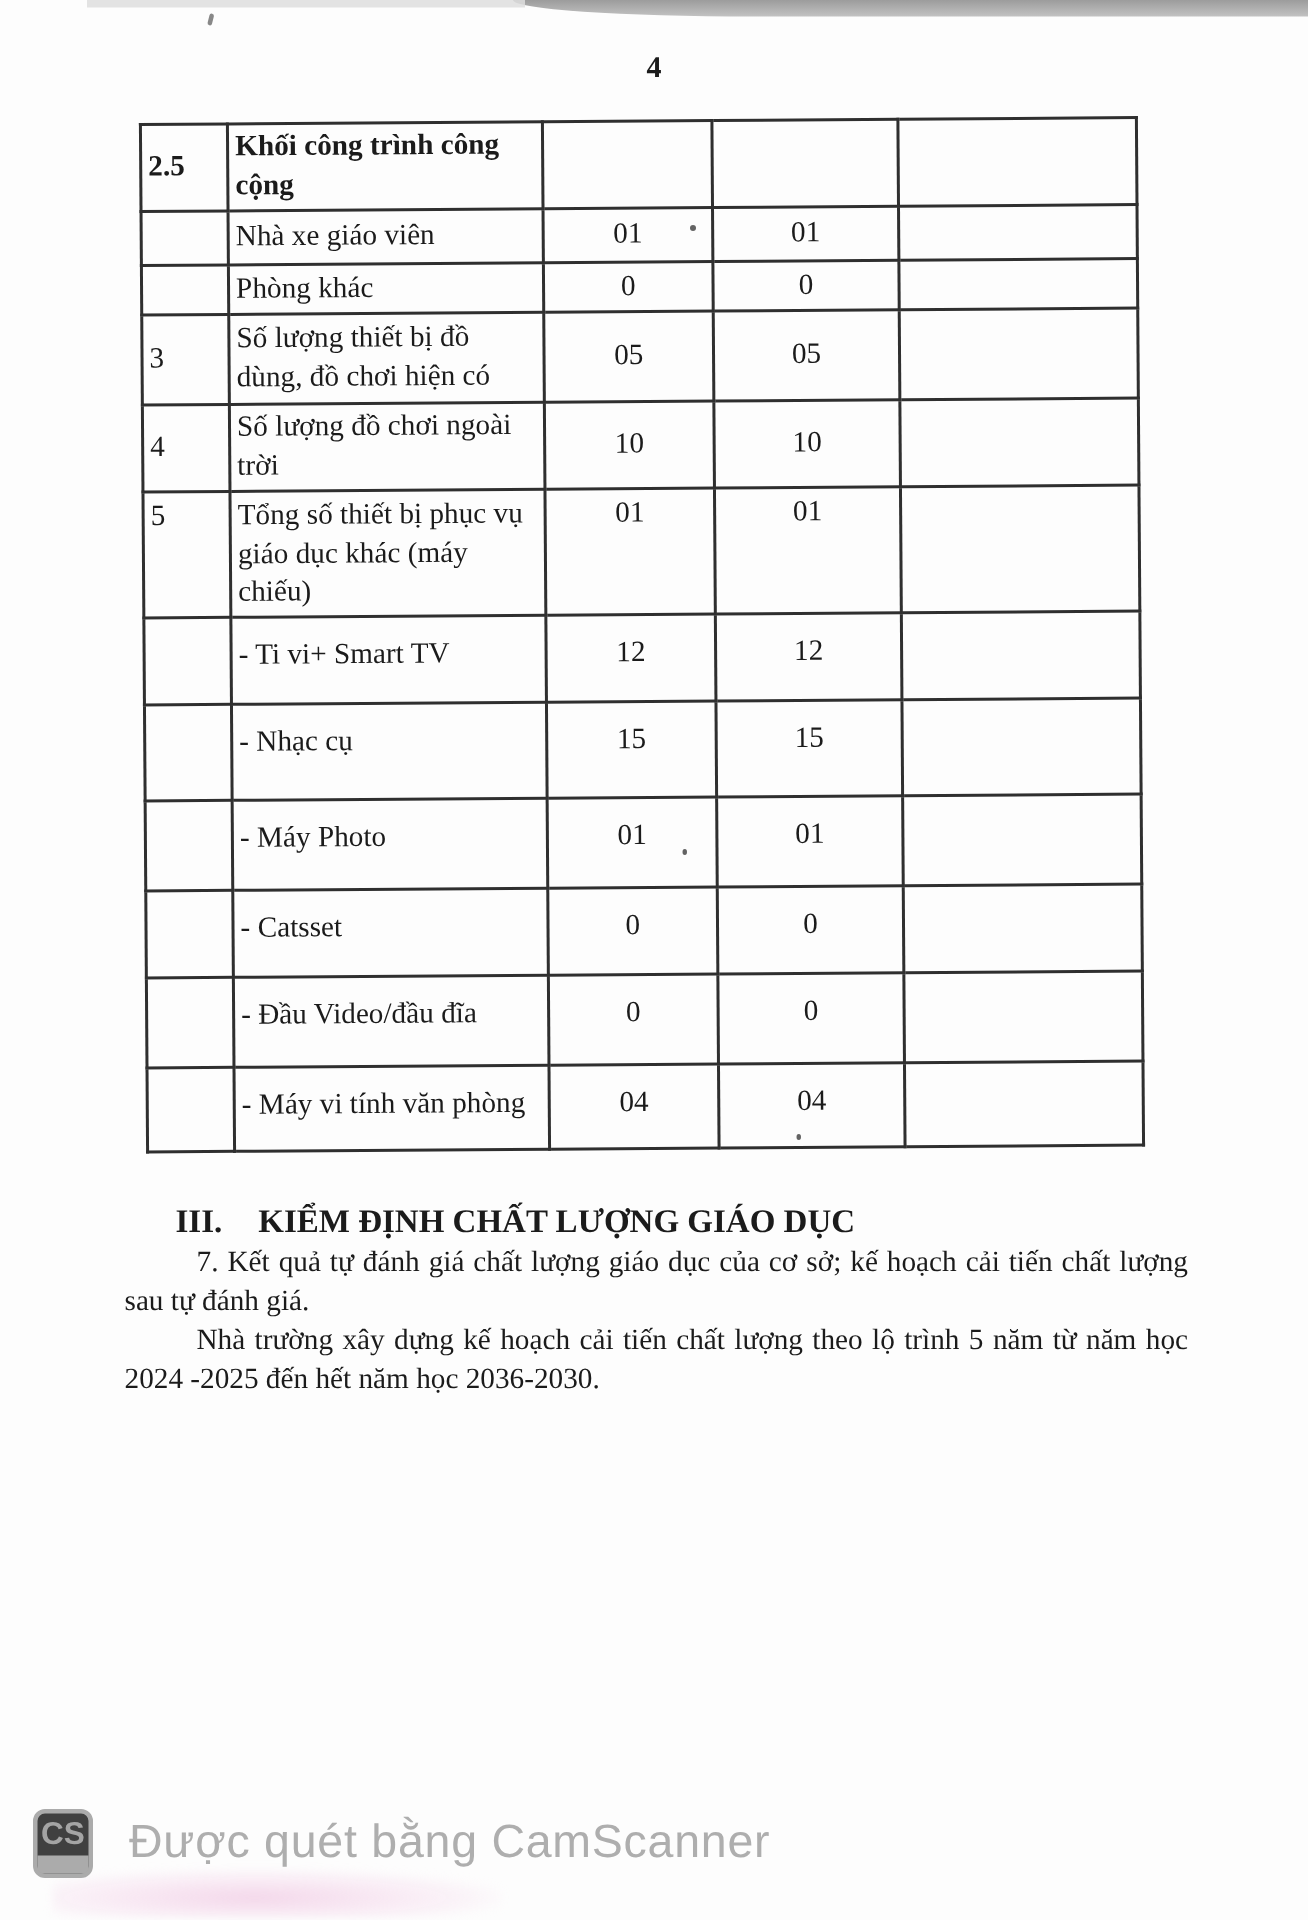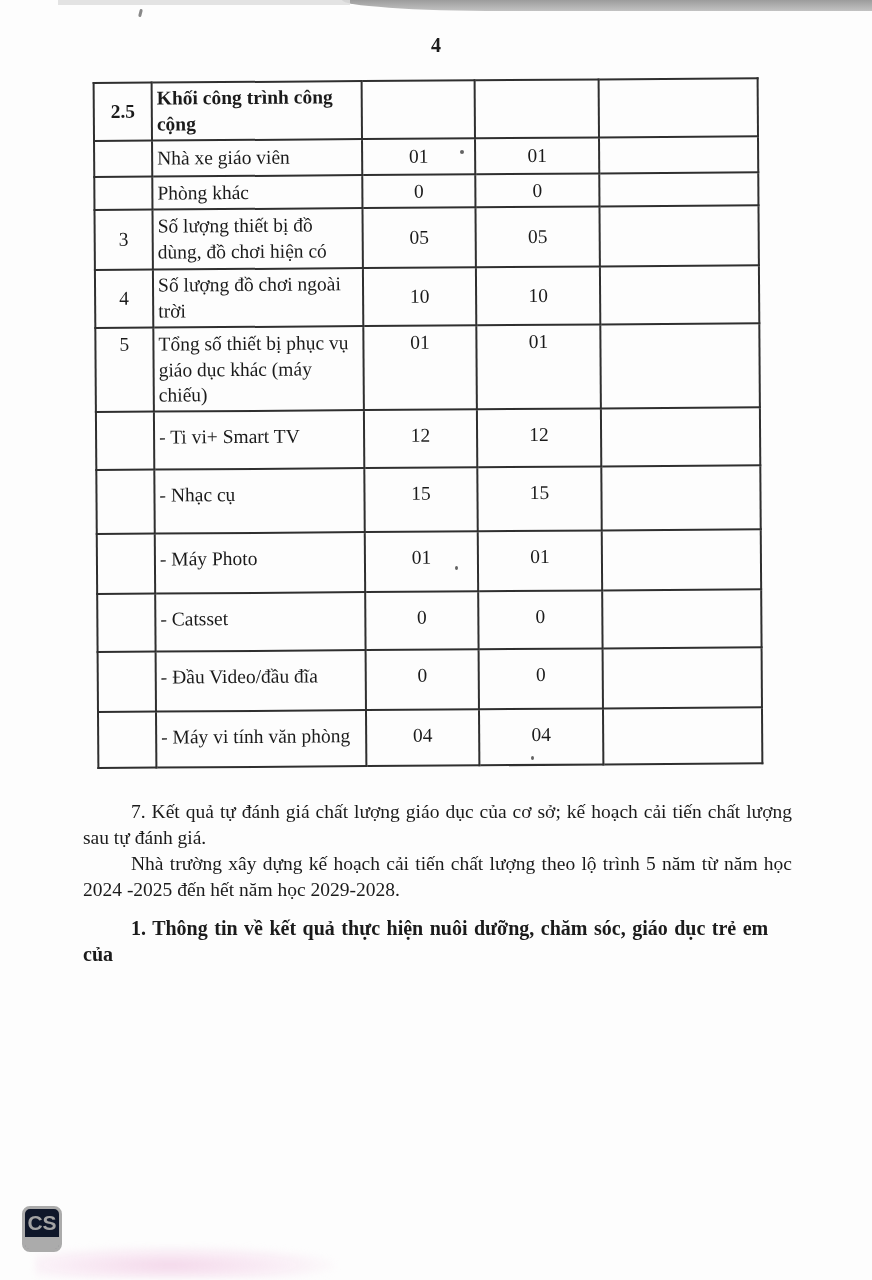--- a/index.html
+++ b/index.html
@@ -47,21 +47,21 @@
   }
   table.doc{
     border-collapse:collapse;width:664px;table-layout:fixed;
     font-size:19.5px;line-height:1.32;
   }
   table.doc td{
     border:2px solid #2f2f2f;
     padding:2px 4px;
     overflow:hidden;
   }
-  td.c-no{text-align:center;}
+  td.c-no{text-align:left;}
   td.c-label{text-align:left;padding-left:12px;padding-right:8px;}
   td.c-v1,td.c-v2{text-align:center;}
   .hdr{font-weight:bold;}
   
   table.doc tr:nth-child(1){height:58px;}
   table.doc tr:nth-child(2){height:36px;}
   table.doc tr:nth-child(3){height:33px;}
   table.doc tr:nth-child(4){height:60px;}
   table.doc tr:nth-child(5){height:58px;}
   table.doc tr:nth-child(6){height:75px;}
@@ -91,21 +91,21 @@
     padding-left:34px;margin-top:2px !important;text-align:left;
   }
   .para{text-indent:48px;}
   .p-bold{
     font-weight:bold;text-indent:48px;margin-top:12px !important;
     font-size:20px;text-align:left;word-spacing:1.5px;
   }
   
   .cs-badge{
     position:absolute;left:22px;top:1206px;width:40px;height:46px;
-    border:3px solid #ababab;border-radius:8px;background:#0f172a;
+    border:3px solid #ababab;border-radius:8px;background:#404040;
     box-sizing:border-box;
     font-family:"Liberation Sans","DejaVu Sans",sans-serif;
   }
   .cs-badge .cs-letters{
     position:absolute;top:2px;left:0;right:0;text-align:center;
     font-size:21px;font-weight:bold;color:#a4a4a4;letter-spacing:0px;
   }
   .cs-badge .cs-bar{
     position:absolute;bottom:0;left:0;right:0;height:12px;
     background:#ababab;border-radius:0 0 4px 4px;
@@ -223,23 +223,26 @@
             <td class="c-label">- Máy vi tính văn phòng</td>
             <td class="c-v1">04</td>
             <td class="c-v2">04</td>
             <td class="c-notes"></td>
           </tr>
         </tbody>
     </table>
   </div>
 
   <div class="text-block">
+    <p class="h3">
+      <span class="roman">III.</span><span>KIỂM ĐỊNH CHẤT LƯỢNG GIÁO DỤC</span>
+    </p>
     <p class="para">7. Kết quả tự đánh giá chất lượng giáo dục của cơ sở; kế hoạch cải tiến chất lượng sau tự đánh giá.</p>
-    <p class="para">Nhà trường xây dựng kế hoạch cải tiến chất lượng theo lộ trình 5 năm từ năm học 2024 -2025 đến hết năm học 2029-2028.</p>
-    <p class="p-bold">1. Thông tin về kết quả thực hiện nuôi dưỡng, chăm sóc, giáo dục trẻ em của</p>
+    <p class="para">Nhà trường xây dựng kế hoạch cải tiến chất lượng theo lộ trình 5 năm từ năm học 2024 -2025 đến hết năm học 2036-2030.</p>
   </div>
 
   <div class="cs-badge">
     <span class="cs-letters">CS</span>
     <span class="cs-bar"></span>
   </div>
+  <div class="cs-text">Được quét bằng CamScanner</div>
 
 </div>
 
 </body></html>

